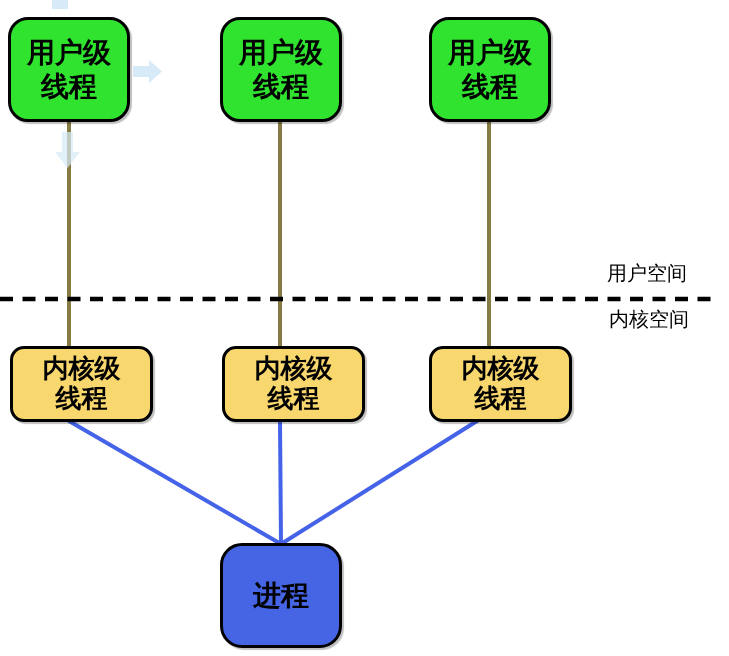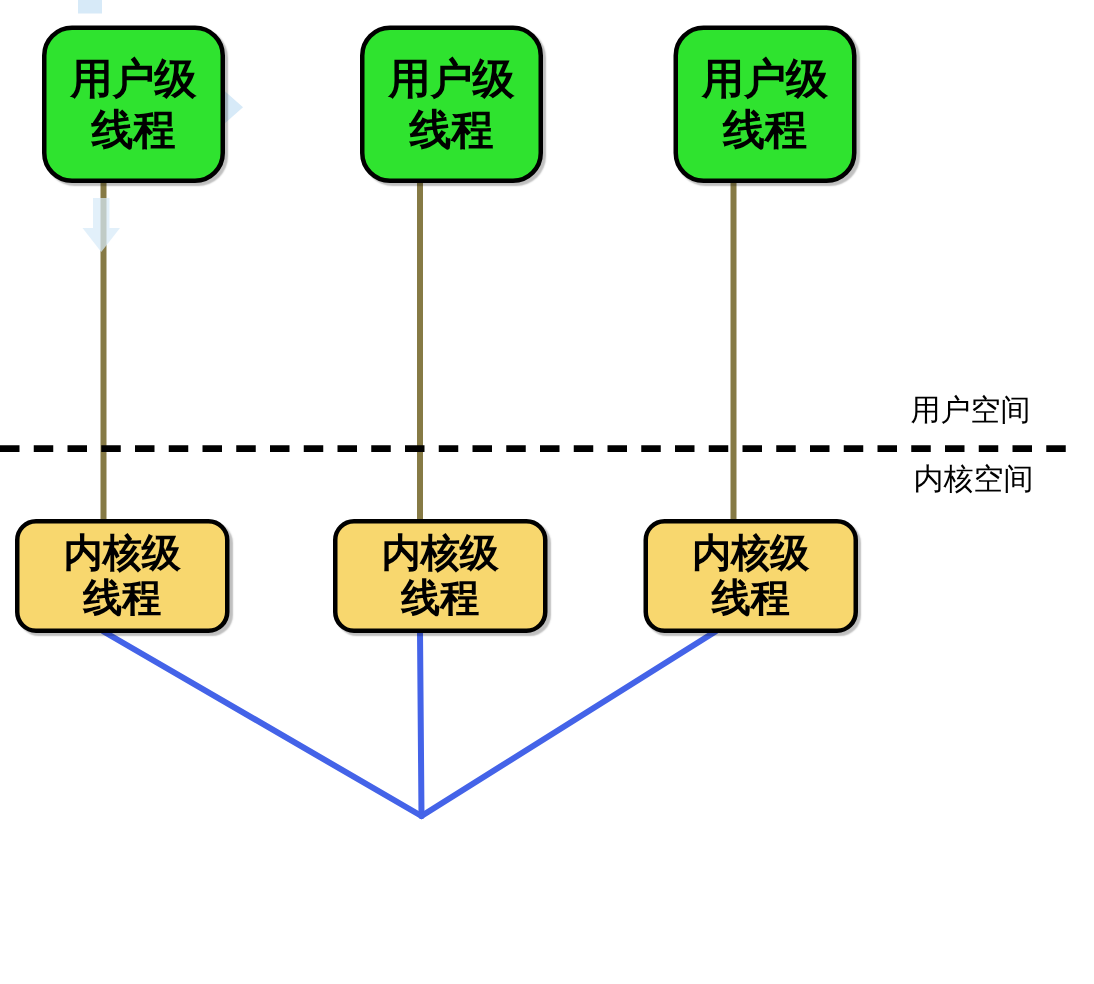--- a/index.html
+++ b/index.html
@@ -21,21 +21,20 @@
     box-sizing:border-box;
     z-index:2;
     box-shadow:2px 2px 1px rgba(0,0,0,0.25);
   }
   .user-thread{
     width:122px;height:105px;
     background:#2fe32f;
     border-radius:20px;
     font-size:28px;line-height:1.2;
     top:17px;
-    margin-left:20px;
   }
   .kernel-thread{
     width:143px;height:76px;
     background:#f8d76e;
     border-radius:14px;
     font-size:26px;line-height:1.15;
     top:346px;
   }
   .process-node{
     width:122px;height:105px;
@@ -89,14 +88,15 @@
   <div class="space-label" id="kernel-space-label">内核空间</div>
   <div class="space-label" id="user-space-label">用户空间</div>
 
   <div class="node kernel-thread" style="left:10px">内核级
 线程</div>
   <div class="node kernel-thread" style="left:222px">内核级
 线程</div>
   <div class="node kernel-thread" style="left:429px">内核级
 线程</div>
 
+  <div class="node process-node">进程</div>
 
 </div>
 
 </body></html>

